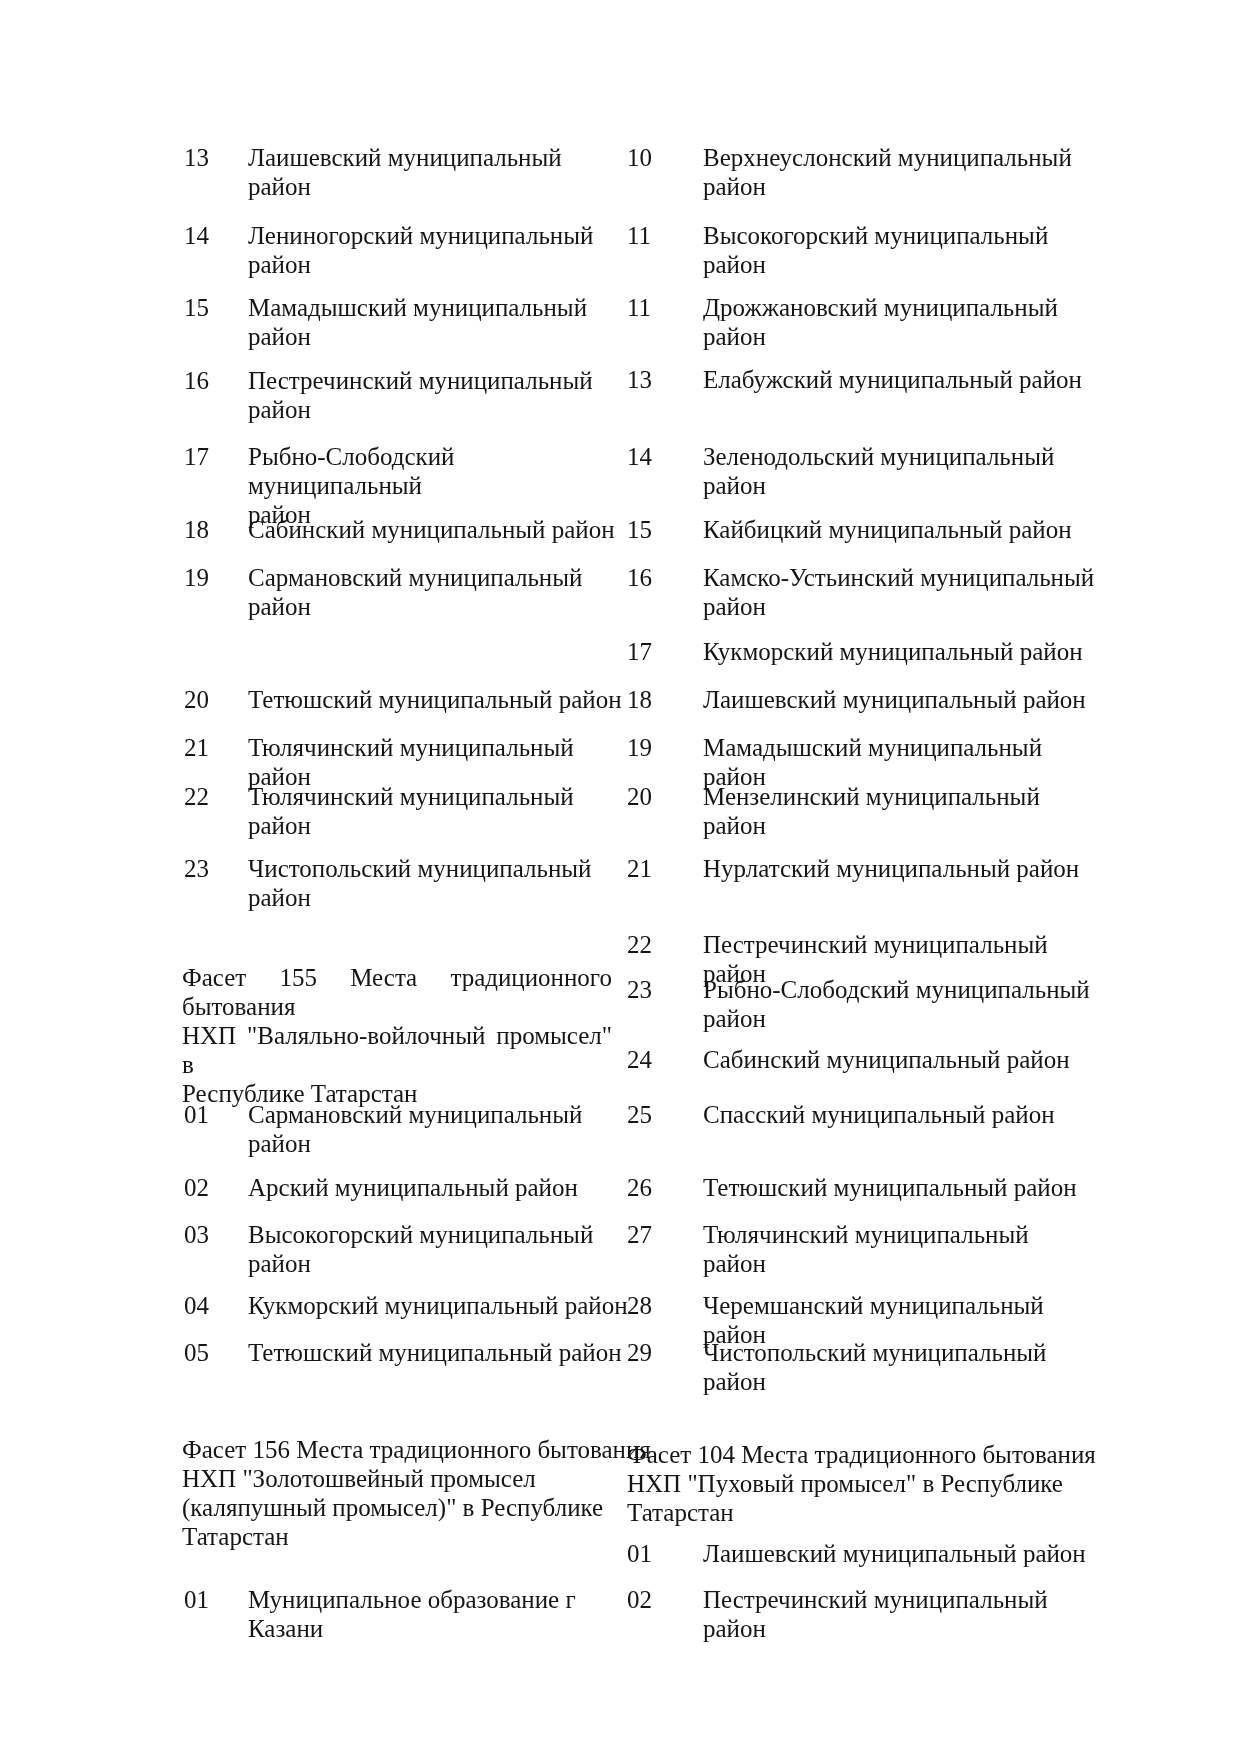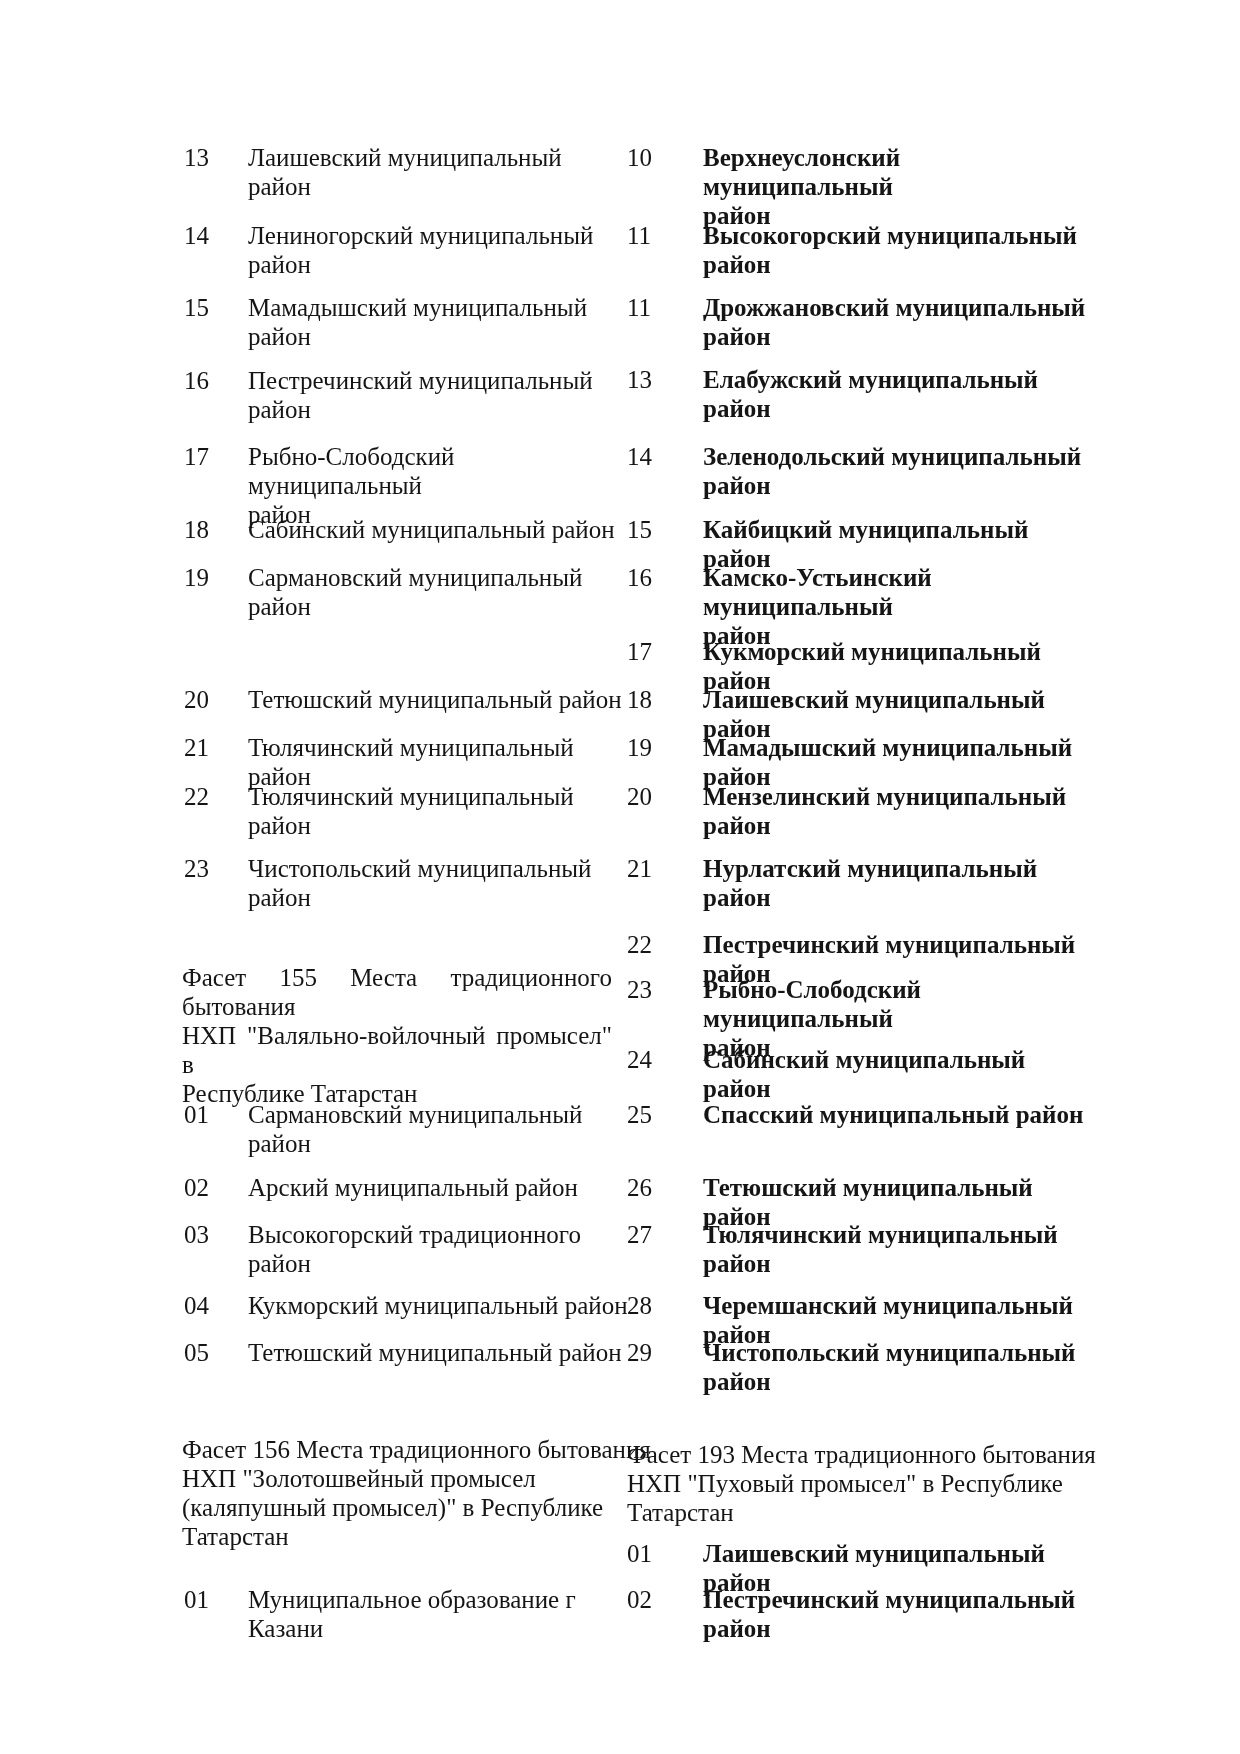--- a/index.html
+++ b/index.html
@@ -16,21 +16,21 @@
   }
   .col{position:absolute;top:16px;left:0;width:100%;height:100%;}
   .entry{position:absolute;left:0;width:100%;height:0;overflow:visible;}
   .entry .num{position:absolute;top:0;}
   .entry .name{position:absolute;top:0;white-space:pre-line;}
   
   .col-left .entry .num{left:184px;}
   .col-left .entry .name{left:248px;width:380px;}
   
   .col-right .entry .num{left:627px;text-align:center;}
-  .col-right .entry .name{left:703px;width:392px;font-weight:bold;}
+  .col-right .entry .name{left:703px;width:392px;}
   .facet{position:absolute;height:0;overflow:visible;}
   .col-left .facet{left:182px;width:430px;}
   .col-right .facet{left:627px;width:458px;}
   .facet-line{white-space:nowrap;}
   .facet-line.justified{
     white-space:normal;
     text-align:justify;
     text-align-last:justify;
     width:100%;
   }
@@ -99,21 +99,21 @@
         <span class="num">01</span>
         <span class="name">Сармановский муниципальный
 район</span>
       </div>
       <div class="entry" style="top: 1157px;">
         <span class="num">02</span>
         <span class="name">Арский муниципальный район</span>
       </div>
       <div class="entry" style="top: 1204px;">
         <span class="num">03</span>
-        <span class="name">Высокогорский традиционного
+        <span class="name">Высокогорский муниципальный
 район</span>
       </div>
       <div class="entry" style="top: 1275px;">
         <span class="num">04</span>
         <span class="name">Кукморский муниципальный район</span>
       </div>
       <div class="entry" style="top: 1322px;">
         <span class="num">05</span>
         <span class="name">Тетюшский муниципальный район</span>
       </div>
@@ -207,21 +207,21 @@
       </div>
       <div class="entry" style="top: 1275px;">
         <span class="num">28</span>
         <span class="name">Черемшанский муниципальный район</span>
       </div>
       <div class="entry" style="top: 1322px;">
         <span class="num">29</span>
         <span class="name">Чистопольский муниципальный район</span>
       </div>
       <div class="facet" style="top: 1424px;">
-        <div class="facet-line">Фасет 193 Места традиционного бытования</div>
+        <div class="facet-line">Фасет 104 Места традиционного бытования</div>
         <div class="facet-line">НХП "Пуховый промысел" в Республике</div>
         <div class="facet-line">Татарстан</div>
       </div>
       <div class="entry" style="top: 1523px;">
         <span class="num">01</span>
         <span class="name">Лаишевский муниципальный район</span>
       </div>
       <div class="entry" style="top: 1569px;">
         <span class="num">02</span>
         <span class="name">Пестречинский муниципальный район</span>

